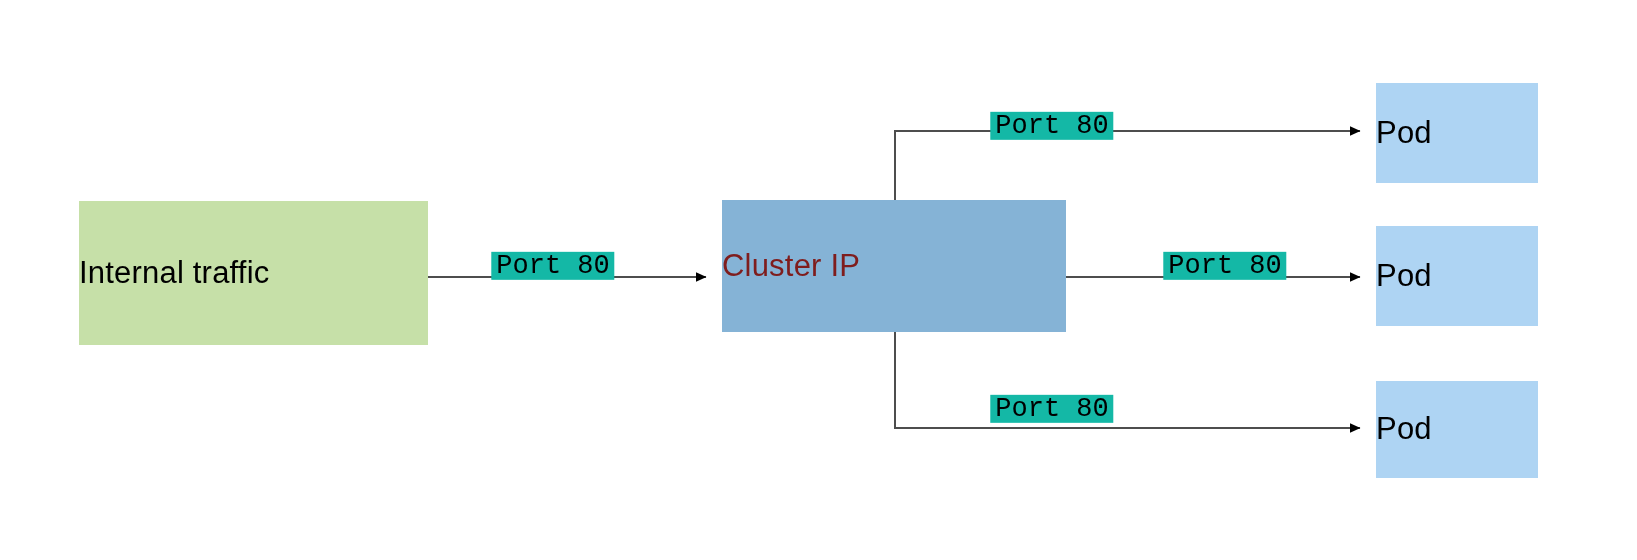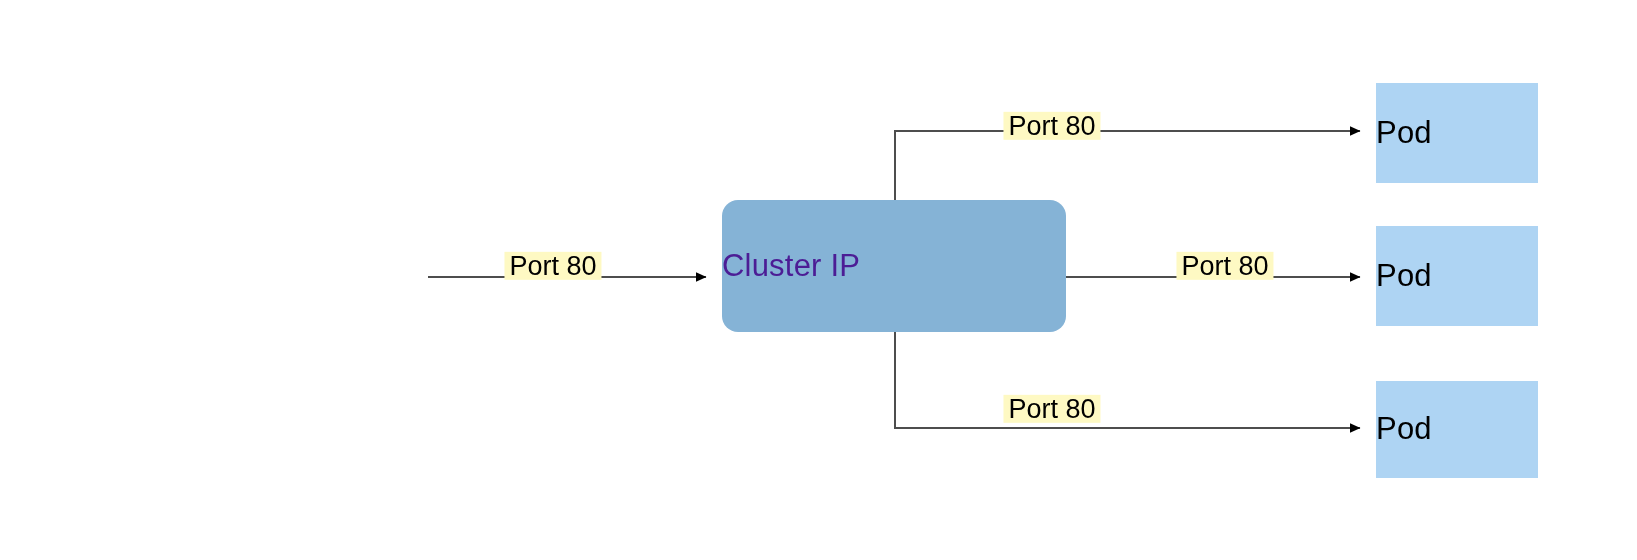--- a/index.html
+++ b/index.html
@@ -64,25 +64,25 @@
     position: absolute;
     left: 0;
     top: 0;
     width: 1637px;
     height: 560px;
     pointer-events: none;
   }
   .edge-label {
     position: absolute;
     transform: translate(-50%, -50%);
-    background: #fef9c3;
+    background: #14b8a6;
     padding: 0 5px;
     color: #000000;
     font-size: 27px;
-    font-family: Liberation Sans, sans-serif;
+    font-family: Liberation Mono, monospace;
     white-space: nowrap;
     line-height: 1.05;
   }
   #label-in { left: 553px; top: 266px; }
   #label-top { left: 1052px; top: 126px; }
   #label-mid { left: 1225px; top: 266px; }
   #label-bot { left: 1052px; top: 409px; }
 </style>
 </head>
 <body>
@@ -106,22 +106,25 @@
 
     <g>
       <path d="M1066,277 L1360,277" fill="none" stroke="#4d4d4d" stroke-width="2" marker-end="url(#arrowhead)"></path>
     </g>
 
     <g>
       <path d="M895,332 L895,428 L1360,428" fill="none" stroke="#4d4d4d" stroke-width="2" marker-end="url(#arrowhead)"></path>
     </g>
   </svg>
 
+  <div class="node" id="node-internal-traffic" style="background: rgb(198, 224, 168); color: rgb(0, 0, 0);">
+    <span>Internal traffic</span>
+  </div>
 
-  <div class="node" id="node-cluster-ip" style="background: rgb(133, 179, 214); color: #4c1d95; border-radius: 16px;">
+  <div class="node" id="node-cluster-ip" style="background: rgb(133, 179, 214); color: #7f1d1d;">
     <span>Cluster IP</span>
   </div>
 
   <div class="node" id="node-pod-1" style="background: rgb(174, 212, 243); color: rgb(0, 0, 0);">
     <span>Pod</span>
   </div>
 
   <div class="node" id="node-pod-2" style="background: rgb(174, 212, 243); color: rgb(0, 0, 0);">
     <span>Pod</span>
   </div>

